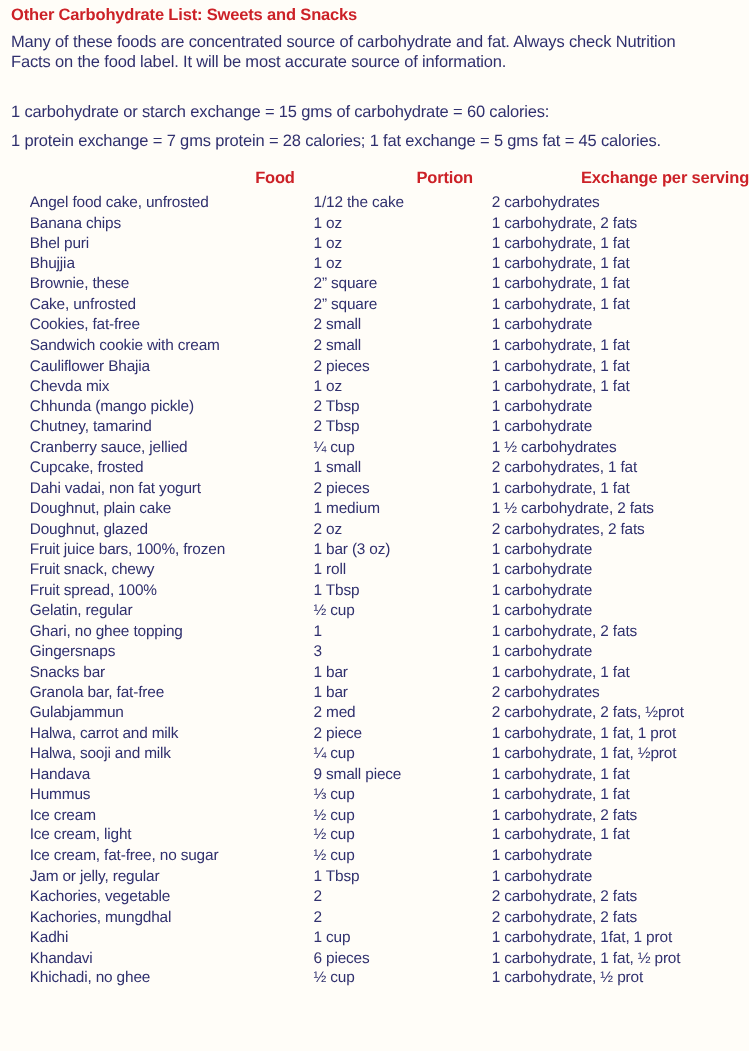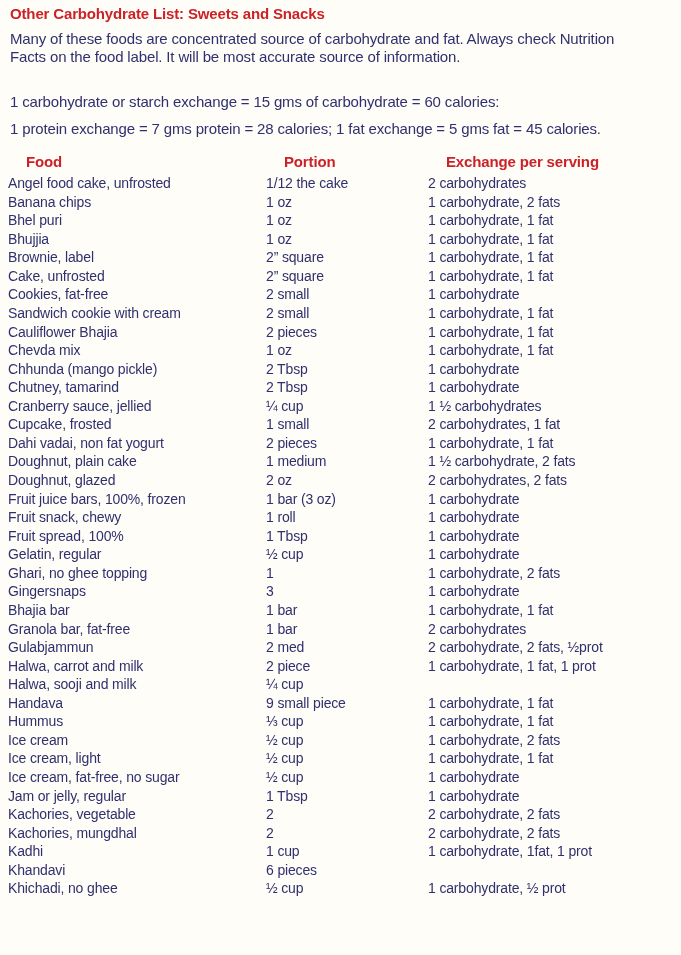--- a/index.html
+++ b/index.html
@@ -34,34 +34,35 @@
   .notes { margin: 29px 0 16px 10px; }
   .note {
     font-size: 15px;
     line-height: 16px;
     margin: 0 0 11px 0;
     white-space: nowrap;
   }
   .grid {
     display: grid;
     grid-template-columns: 258px 162px 1fr;
-    padding-left: 26px;
+    padding-left: 10px;
+    text-align: right;
   }
   .header-row {
     margin-top: 15px;
     font-size: 15px;
     line-height: 18px;
     font-weight: bold;
     color: var(--red);
   }
   .rows { margin-top: 3px; }
   .row {
     display: grid;
     grid-template-columns: 258px 162px 1fr;
-    padding-left: 8px;
+    padding-left: 27px;
     font-size: 14px;
     line-height: 18.56px;
   }
   .cell { white-space: nowrap; overflow: hidden; }
 </style>
 </head>
 <body>
 
 <div class="page" style="--red: #cc2127; --ink: #30306e; --paper: #fffdf8;">
 
@@ -98,21 +99,21 @@
         <span class="cell">Bhel puri</span>
         <span class="cell">1 oz</span>
         <span class="cell">1 carbohydrate, 1 fat</span>
       </div>
       <div class="row">
         <span class="cell">Bhujjia</span>
         <span class="cell">1 oz</span>
         <span class="cell">1 carbohydrate, 1 fat</span>
       </div>
       <div class="row">
-        <span class="cell">Brownie, label</span>
+        <span class="cell">Brownie, these</span>
         <span class="cell">2” square</span>
         <span class="cell">1 carbohydrate, 1 fat</span>
       </div>
       <div class="row">
         <span class="cell">Cake, unfrosted</span>
         <span class="cell">2” square</span>
         <span class="cell">1 carbohydrate, 1 fat</span>
       </div>
       <div class="row">
         <span class="cell">Cookies, fat-free</span>
@@ -193,21 +194,21 @@
         <span class="cell">Ghari, no ghee topping</span>
         <span class="cell">1</span>
         <span class="cell">1 carbohydrate, 2 fats</span>
       </div>
       <div class="row">
         <span class="cell">Gingersnaps</span>
         <span class="cell">3</span>
         <span class="cell">1 carbohydrate</span>
       </div>
       <div class="row">
-        <span class="cell">Bhajia bar</span>
+        <span class="cell">Snacks bar</span>
         <span class="cell">1 bar</span>
         <span class="cell">1 carbohydrate, 1 fat</span>
       </div>
       <div class="row">
         <span class="cell">Granola bar, fat-free</span>
         <span class="cell">1 bar</span>
         <span class="cell">2 carbohydrates</span>
       </div>
       <div class="row">
         <span class="cell">Gulabjammun</span>
@@ -215,20 +216,21 @@
         <span class="cell">2 carbohydrate, 2 fats, ½prot</span>
       </div>
       <div class="row">
         <span class="cell">Halwa, carrot and milk</span>
         <span class="cell">2 piece</span>
         <span class="cell">1 carbohydrate, 1 fat, 1 prot</span>
       </div>
       <div class="row">
         <span class="cell">Halwa, sooji and milk</span>
         <span class="cell">¼ cup</span>
+        <span class="cell">1 carbohydrate, 1 fat, ½prot</span>
       </div>
       <div class="row">
         <span class="cell">Handava</span>
         <span class="cell">9 small piece</span>
         <span class="cell">1 carbohydrate, 1 fat</span>
       </div>
       <div class="row">
         <span class="cell">Hummus</span>
         <span class="cell">⅓ cup</span>
         <span class="cell">1 carbohydrate, 1 fat</span>
@@ -264,20 +266,21 @@
         <span class="cell">2 carbohydrate, 2 fats</span>
       </div>
       <div class="row">
         <span class="cell">Kadhi</span>
         <span class="cell">1 cup</span>
         <span class="cell">1 carbohydrate, 1fat, 1 prot</span>
       </div>
       <div class="row">
         <span class="cell">Khandavi</span>
         <span class="cell">6 pieces</span>
+        <span class="cell">1 carbohydrate, 1 fat, ½ prot</span>
       </div>
       <div class="row">
         <span class="cell">Khichadi, no ghee</span>
         <span class="cell">½ cup</span>
         <span class="cell">1 carbohydrate, ½ prot</span>
       </div>
     </div>
 
 </div>
 

